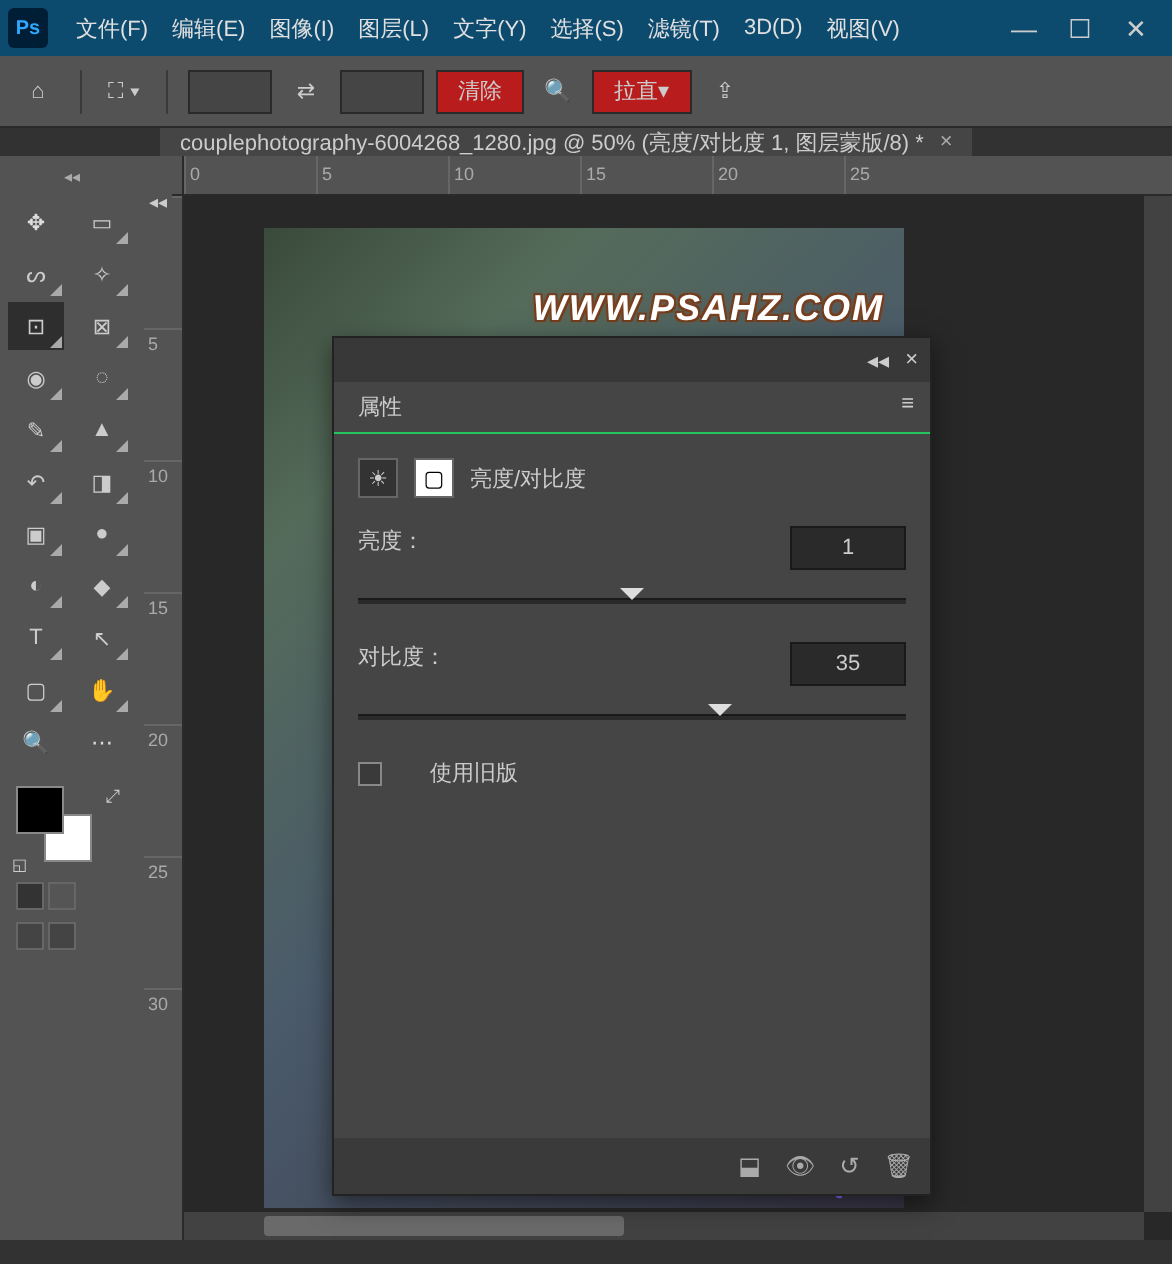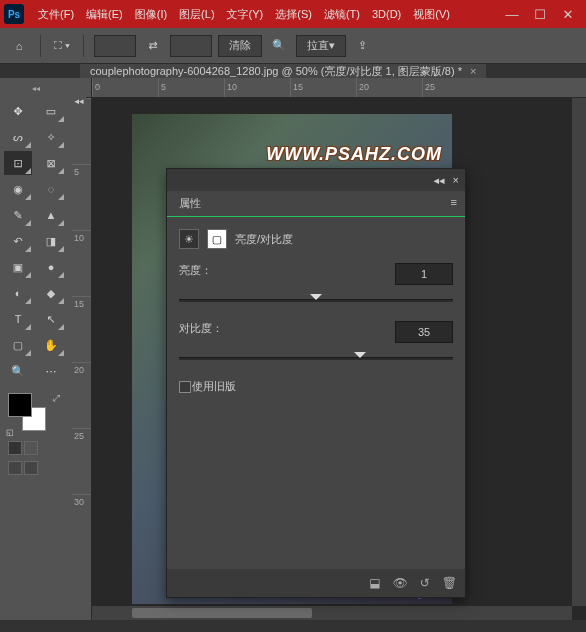--- a/index.html
+++ b/index.html
@@ -1,29 +1,29 @@
 <!DOCTYPE html>
 <html><head>
 <meta charset="utf-8">
 <style>
 *{margin:0;padding:0;box-sizing:border-box;font-family:"Microsoft YaHei",sans-serif;font-size:11px;color:#ccc}
 body{background:#323232;width:586px;height:632px;overflow:hidden;position:relative}
-.titlebar{height:28px;background:#b91c1c;display:flex;align-items:center;padding:0 4px}
+.titlebar{height:28px;background:#0c4a6e;display:flex;align-items:center;padding:0 4px}
 .ps-logo{width:20px;height:20px;background:#001e36;border-radius:3px;display:flex;align-items:center;justify-content:center;margin-right:8px}
 .ps-logo span{color:#31a8ff;font-weight:bold;font-size:10px}
 .menu-item{padding:4px 6px;cursor:pointer;color:#e0e0e0}
 .win-controls{margin-left:auto;display:flex}
 .win-btn{width:28px;height:20px;display:flex;align-items:center;justify-content:center;color:#ccc;font-size:13px}
 .optbar{height:36px;background:#535353;display:flex;align-items:center;padding:0 8px;border-bottom:1px solid #2a2a2a;gap:6px}
 .opt-icon{width:22px;height:22px;display:flex;align-items:center;justify-content:center}
 .opt-sep{width:1px;height:22px;background:#3a3a3a;margin:0 4px}
 .dropdown{background:#454545;border:1px solid #2a2a2a;padding:2px 20px 2px 6px;position:relative;min-width:70px;height:22px;display:flex;align-items:center}
 .dropdown::after{content:"▾";position:absolute;right:4px;font-size:9px;color:#aaa}
 .num-input{background:#454545;border:1px solid #2a2a2a;width:42px;height:22px;padding:0 4px}
-.btn{background:#404040;border:1px solid #2a2a2a;padding:3px 10px;height:22px;display:flex;align-items:center}
+.btn{background:#b91c1c;border:1px solid #2a2a2a;padding:3px 10px;height:22px;display:flex;align-items:center}
 .tab-area{height:14px;background:#323232;display:flex;padding-left:80px}
 .doc-tab{background:#454545;padding:4px 10px;display:flex;align-items:center;gap:8px;font-size:10px;color:#ddd}
 .doc-tab .close{color:#aaa}
 .main{display:flex;height:calc(632px - 28px - 36px - 26px)}
 .toolbar{width:72px;background:#535353;padding:6px 4px;display:grid;grid-template-columns:1fr 1fr;gap:2px;align-content:start}
 .toolbar::before{content:"◂◂";grid-column:1/3;text-align:center;font-size:8px;color:#aaa;padding-bottom:4px}
 .tool{width:28px;height:24px;display:flex;align-items:center;justify-content:center;position:relative;color:#ddd}
 .tool.active{background:#2e2e2e}
 .tool-ind{position:absolute;bottom:1px;right:1px;border:3px solid transparent;border-right-color:#aaa;border-bottom-color:#aaa;width:0;height:0}
 .swatches{grid-column:1/3;position:relative;height:44px;margin-top:8px}
@@ -52,21 +52,21 @@
 .panel-body{padding:12px}
 .adj-head{display:flex;align-items:center;gap:8px;margin-bottom:14px}
 .adj-icon{width:20px;height:20px;background:#333;border:1px solid #666;display:flex;align-items:center;justify-content:center}
 .adj-row{display:flex;align-items:flex-start;margin-bottom:6px}
 .adj-label{width:60px;font-size:11px;color:#ccc}
 .adj-val{background:#2a2a2a;border:1px solid #1a1a1a;width:58px;height:22px;text-align:center;line-height:20px;margin-left:auto}
 .slider{position:relative;height:20px;margin-bottom:10px}
 .slider-track{position:absolute;top:8px;left:0;right:0;height:3px;background:#2a2a2a;border-top:1px solid #1a1a1a}
 .slider-thumb{position:absolute;top:3px;width:0;height:0;border:6px solid transparent;border-top-color:#ddd;margin-left:-6px}
 .auto-row{display:flex;justify-content:flex-end;margin-bottom:14px}
-.chk-row{display:flex;align-items:center;gap:1px;margin-top:8px}
+.chk-row{display:flex;align-items:center;gap:24px;margin-top:8px}
 .chk{width:12px;height:12px;border:1px solid #888;background:#3a3a3a}
 .panel-foot{position:absolute;bottom:0;left:0;right:0;height:28px;background:#3a3a3a;display:flex;align-items:center;justify-content:flex-end;padding:0 8px;gap:12px}
 .foot-icon{color:#aaa;font-size:12px}
 .scroll-h{position:absolute;bottom:0;left:20px;right:14px;height:14px;background:#424242}
 .scroll-h-thumb{position:absolute;left:40px;width:180px;height:10px;top:2px;background:#6a6a6a;border-radius:2px}
 .scroll-v{position:absolute;right:0;top:20px;bottom:14px;width:14px;background:#424242}
 .dummy-collapse{position:absolute;left:72px;top:90px;width:14px;height:22px;background:#535353;font-size:9px;display:flex;align-items:center;justify-content:center}
 </style>
 </head>
 <body>

